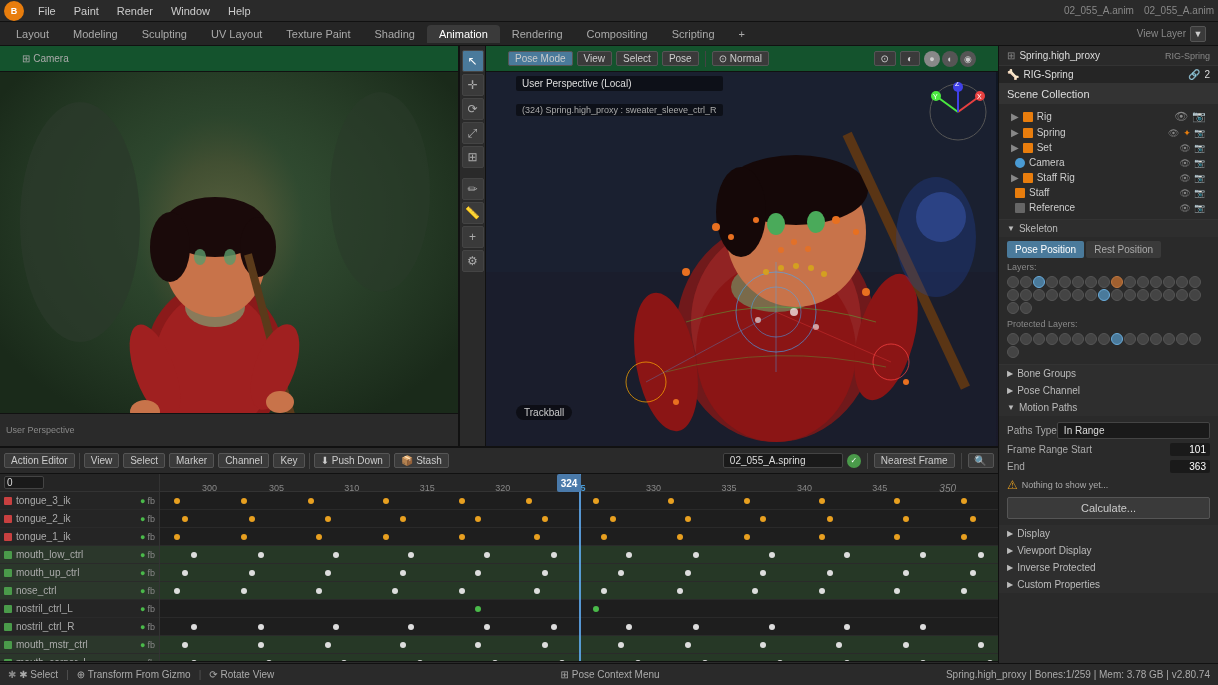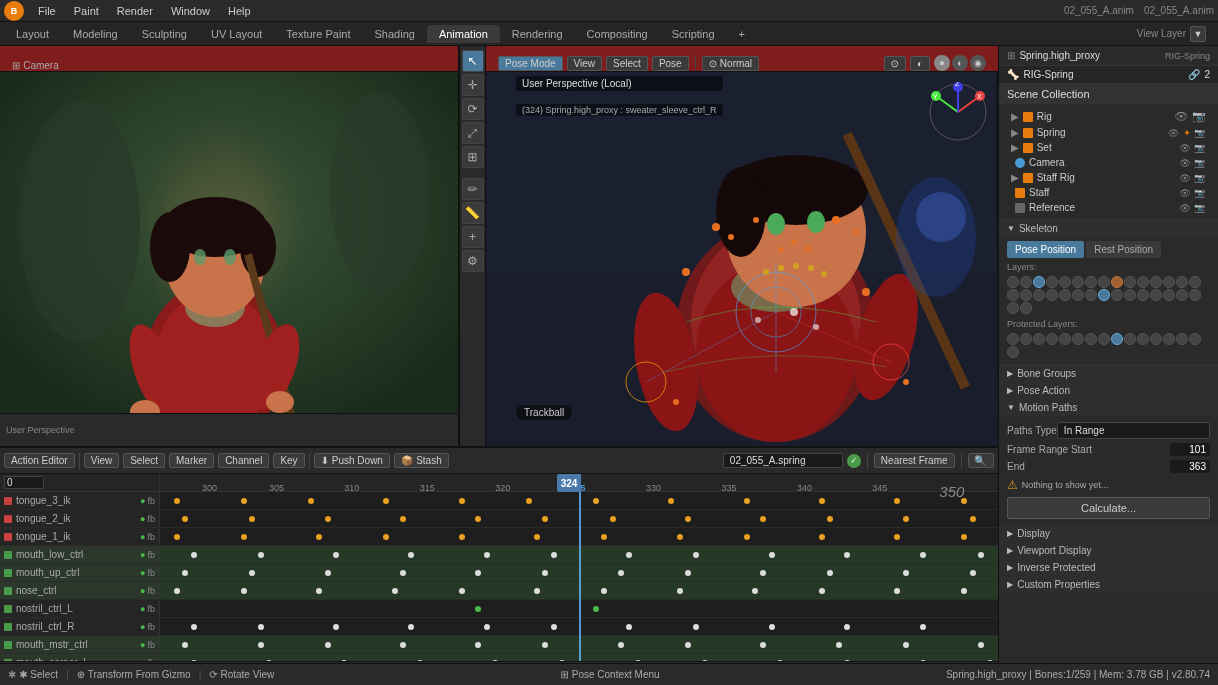--- a/index.html
+++ b/index.html
@@ -42,21 +42,21 @@
     #right-viewport {
       flex: 1; height: 400px; background: #1e1e1e; position: relative; overflow: hidden;
     }
     .viewport-bg {
       width: 100%; height: 100%;
       background: linear-gradient(135deg, #1a2a3a 0%, #0d1520 50%, #1a1a2a 100%);
     }
     
     .viewport-header {
       position: absolute; top: 0; left: 0; right: 0; height: 26px;
-      background: #7f1d1d; display: flex; align-items: flex-end; gap: 4px; padding: 0 12px;
+      background: #14532d; display: flex; align-items: center; gap: 4px; padding: 0 22px;
       border-bottom: 1px solid #111; z-index: 10;
     }
     .viewport-footer {
       position: absolute; bottom: 0; left: 0; right: 0; height: 22px;
       background: #2a2a2a; display: flex; align-items: center; gap: 4px; padding: 16px 6px;
       border-top: 1px solid #111; z-index: 10;
     }
     .vp-btn {
       background: #3a3a3a; border: 1px solid #555; color: #ccc; padding: 1px 6px;
       font-size: 10px; cursor: pointer; border-radius: 2px;
@@ -551,21 +551,21 @@
       </div>
     </div>
 
     <div class="sub-header">
       <span class="tri">▶</span>
       <span>Bone Groups</span>
     </div>
 
     <div class="sub-header">
       <span class="tri">▶</span>
-      <span>Pose Action</span>
+      <span>Pose Channel</span>
     </div>
 
     <div class="sub-header">
       <span class="tri">▼</span>
       <span>Motion Paths</span>
     </div>
     <div class="panel-content">
       <div class="prop-row">
         <span class="prop-label">Paths Type</span>
         <div class="dropdown-field" style="width:80px;font-size:10px;">In Range</div>
@@ -710,21 +710,21 @@
           <span style="position:absolute;left:5%;font-size:9px;color:#888;">300</span>
           <span style="position:absolute;left:13%;font-size:9px;color:#888;">305</span>
           <span style="position:absolute;left:22%;font-size:9px;color:#888;">310</span>
           <span style="position:absolute;left:31%;font-size:9px;color:#888;">315</span>
           <span style="position:absolute;left:40%;font-size:9px;color:#888;">320</span>
           <span style="position:absolute;left:49%;font-size:9px;color:#888;color:#4a9bd4;font-weight:bold;">325</span>
           <span style="position:absolute;left:58%;font-size:9px;color:#888;">330</span>
           <span style="position:absolute;left:67%;font-size:9px;color:#888;">335</span>
           <span style="position:absolute;left:76%;font-size:9px;color:#888;">340</span>
           <span style="position:absolute;left:85%;font-size:9px;color:#888;">345</span>
-          <span style="position:absolute;left:93%;font-size:15px;color:#888;font-style:italic;">350</span>
+          <span style="position:absolute;left:93%;font-size:10px;color:#888;font-style:italic;">350</span>
         </div>
       </div>
 
       <div class="current-frame-line" style="left:50%;"></div>
 
       <div id="track-lanes" style="position:relative;">
 
         <div class="track-lane">
           <div class="keyframe-dot" style="left:2%;"></div>
           <div class="keyframe-dot" style="left:10%;"></div>

